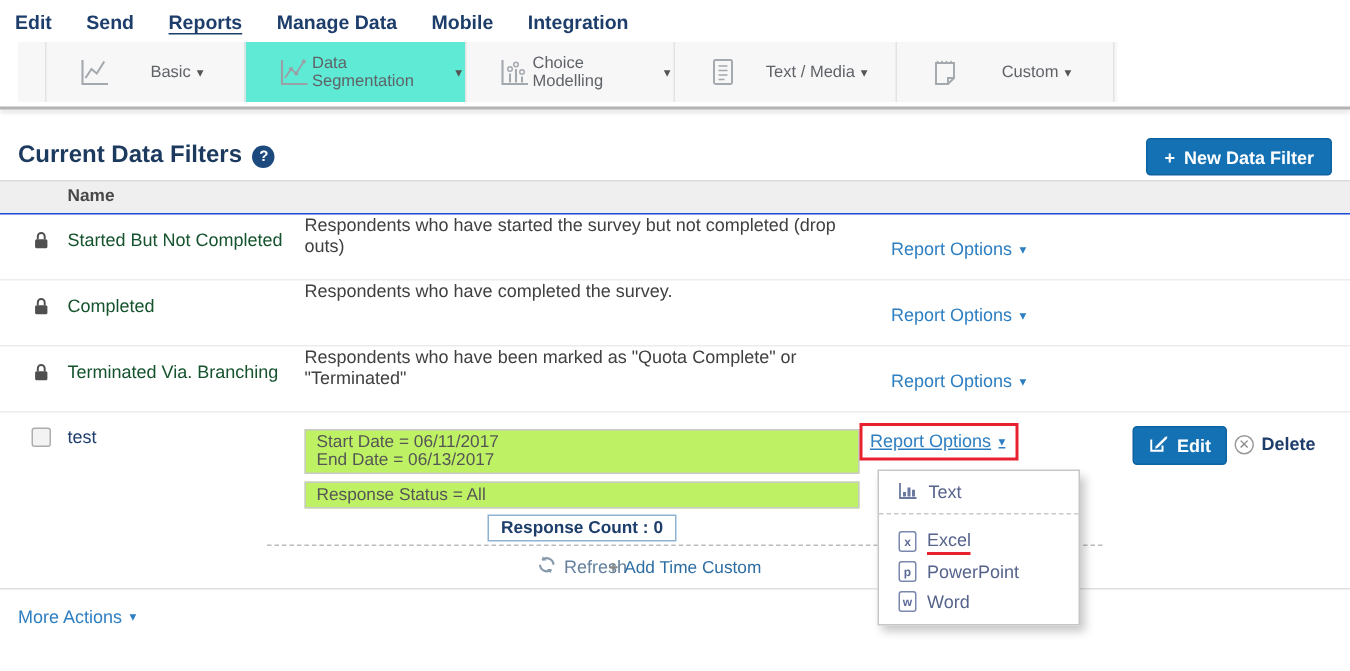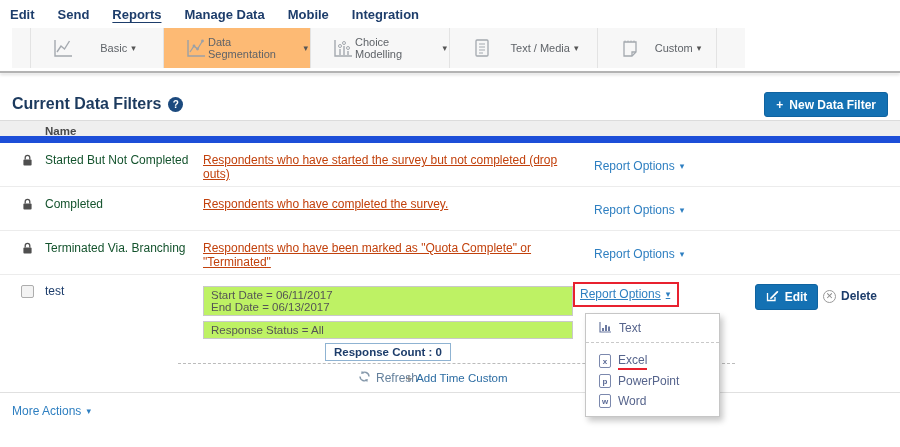--- a/index.html
+++ b/index.html
@@ -15,21 +15,21 @@
     display:flex; align-items:center; padding-left:10px; gap:23px; background:#fff; }
   .topnav .nav-item { color:#1d3d6b; font-weight:bold; font-size:13px; }
   .topnav .nav-item.active { text-decoration:underline; text-underline-offset:3px; }
 
   
   .tabstrip { position:absolute; top:28px; left:12px; width:733px; height:40px;
     background:#f7f7f7; display:flex; padding-left:18px; }
   .tab { display:flex; align-items:center; border-left:1px solid #e3e3e3;
     padding-left:20px; height:100%; }
   .tab:last-child { border-right:1px solid #e3e3e3; }
-  .tab.active { background:#fdba74; }
+  .tab.active { background:#5eead4; }
   .tab .tab-label { flex:1; text-align:left; font-size:11px; color:#5f6368;
     display:flex; justify-content:center; align-items:center; gap:4px; padding-right:2px; }
   .caret { font-size:9px; color:#555; line-height:1; }
   .tab-icon svg { display:block; }
 
   .page-divider { position:absolute; top:71px; left:0; width:900px; height:2px;
     background:#b3b3b3; box-shadow:0 2px 3px rgba(0,0,0,.15); }
 
   
   .page-title { position:absolute; top:95px; left:12px; font-size:16px; font-weight:bold;
@@ -37,26 +37,26 @@
   .help-icon { width:15px; height:15px; border-radius:50%; background:#1c4a7e; color:#fff;
     font-size:10px; font-weight:bold; display:inline-flex; align-items:center;
     justify-content:center; }
   .btn-primary { position:absolute; top:92px; right:12px; height:25px; padding:0 11px;
     background:#1471b3; border:1px solid #0f63a0; border-radius:3px; color:#fff;
     font-weight:bold; font-size:12px; display:flex; align-items:center; gap:6px; }
 
   
   .table { position:absolute; top:120px; left:0; width:900px; }
   .thead { height:23px; background:#efefef; border-top:1px solid #dcdcdc;
-    border-bottom:7px solid #1d4ed8; line-height:21px; padding-left:45px;
+    border-bottom:1px solid #1d4ed8; line-height:21px; padding-left:45px;
     font-weight:bold; font-size:11.5px; color:#494949; }
   .trow { position:relative; height:44px; border-bottom:1px solid #ececec; }
   .cell-lock { position:absolute; left:22px; top:11px; }
   .cell-name { position:absolute; left:45px; top:10px; color:#14532d; }
-  .cell-desc { position:absolute; left:203px; top:10px; width:380px; color:#c2410c;text-decoration:underline; }
+  .cell-desc { position:absolute; left:203px; top:0; width:380px; color:#404040; }
   .cell-action { position:absolute; left:594px; top:16px; }
   .report-options { display:inline-flex; align-items:center; gap:5px; color:#2e7fc1; }
   .report-options .caret { color:#2e7fc1; }
 
   
   .trow-test { position:relative; height:118px; border-bottom:1px solid #e0e0e0; }
   .checkbox { position:absolute; left:21px; top:10px; width:13px; height:13px;
     border:1px solid #adadad; background:#f3f3f3; border-radius:2px; }
   .test-name { position:absolute; left:45px; top:9px; color:#1d3d6b; }
   .filter-col { position:absolute; left:203px; top:11px; width:370px; }
@@ -161,21 +161,21 @@
       <svg width="24" height="24" viewBox="0 0 24 24">
           <rect x="6" y="4" width="12" height="16" rx="1" stroke="#a4a9af" stroke-width="1.3" fill="none"></rect>
           <path d="M9 8h6M9 11h6M9 14h6M9 17h4" stroke="#a4a9af" stroke-width="1.1"></path>
         </svg>
     </span>
     <span class="tab-label">
         <span>Text / Media</span>
         <span class="caret">▾</span>
       </span>
   </div>
-  <div class="tab" style="width:120px">
+  <div class="tab" style="width:146px">
     <span class="tab-icon">
       <svg width="24" height="24" viewBox="0 0 24 24">
           <path d="M6 6h12v10l-4 4H6z" stroke="#a4a9af" stroke-width="1.3" fill="none"></path>
           <path d="M14 20v-4h4" stroke="#a4a9af" stroke-width="1.3" fill="none"></path>
           <path d="M7 6v-1.5M10 6v-1.5M13 6v-1.5M16 6v-1.5" stroke="#a4a9af" stroke-width="1"></path>
         </svg>
     </span>
     <span class="tab-label">
         <span>Custom</span>
         <span class="caret">▾</span>

